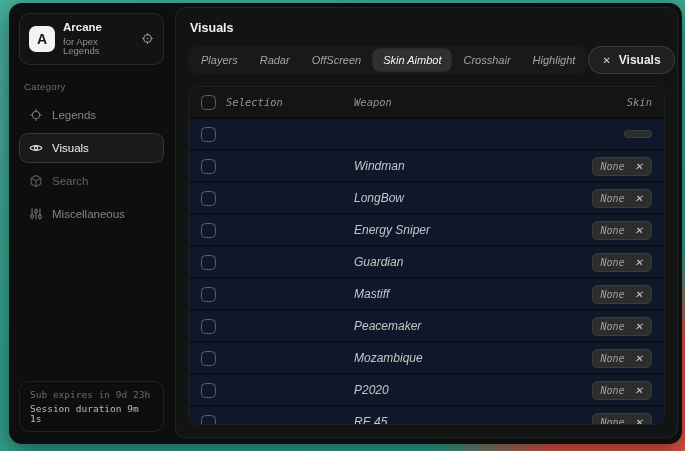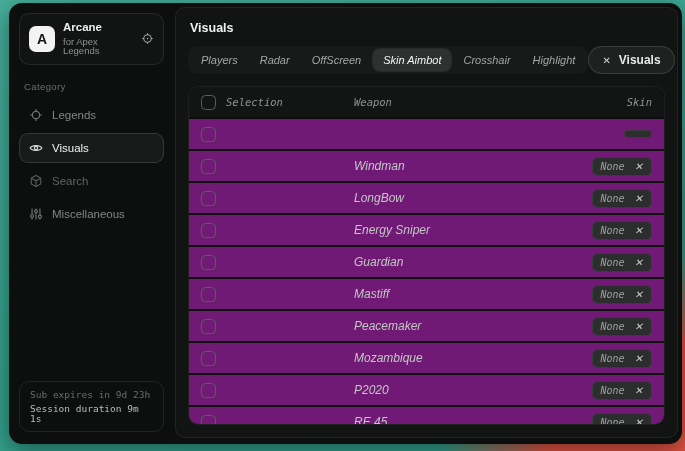--- a/index.html
+++ b/index.html
@@ -81,21 +81,21 @@
     background:#0c0e0d; overflow:hidden; display:flex; flex-direction:column;font-style:italic;
   }
   .thead, .row {
     display:grid; grid-template-columns:15px 118px 1fr auto;
     column-gap:10px; align-items:center; padding:0 12px;
   }
   .thead { height:30px; background:#131514; flex:none; }
   .th { font-size:10.5px; color:#8f9391; }
   .th-skin { justify-self:end; }
   .tbody { display:flex; flex-direction:column; gap:2px; padding-top:2px; flex:1; }
-  .row { height:30px; flex:none; background:#701a75; }
+  .row { height:30px; flex:none; background:#0f172a; }
   .checkbox {
     width:15px; height:15px; border:1.5px solid #5a5f5c; border-radius:4.5px;
     background:transparent; cursor:pointer;
   }
   .weapon { font-size:12px; color:#c3c7c5; }
   .badge {
     justify-self:end; display:flex; align-items:center; gap:10px; cursor:pointer;
     background:#2b2e2d; border:1px solid rgba(255,255,255,.07); border-radius:6px;
     padding:3px 8px;
   }

